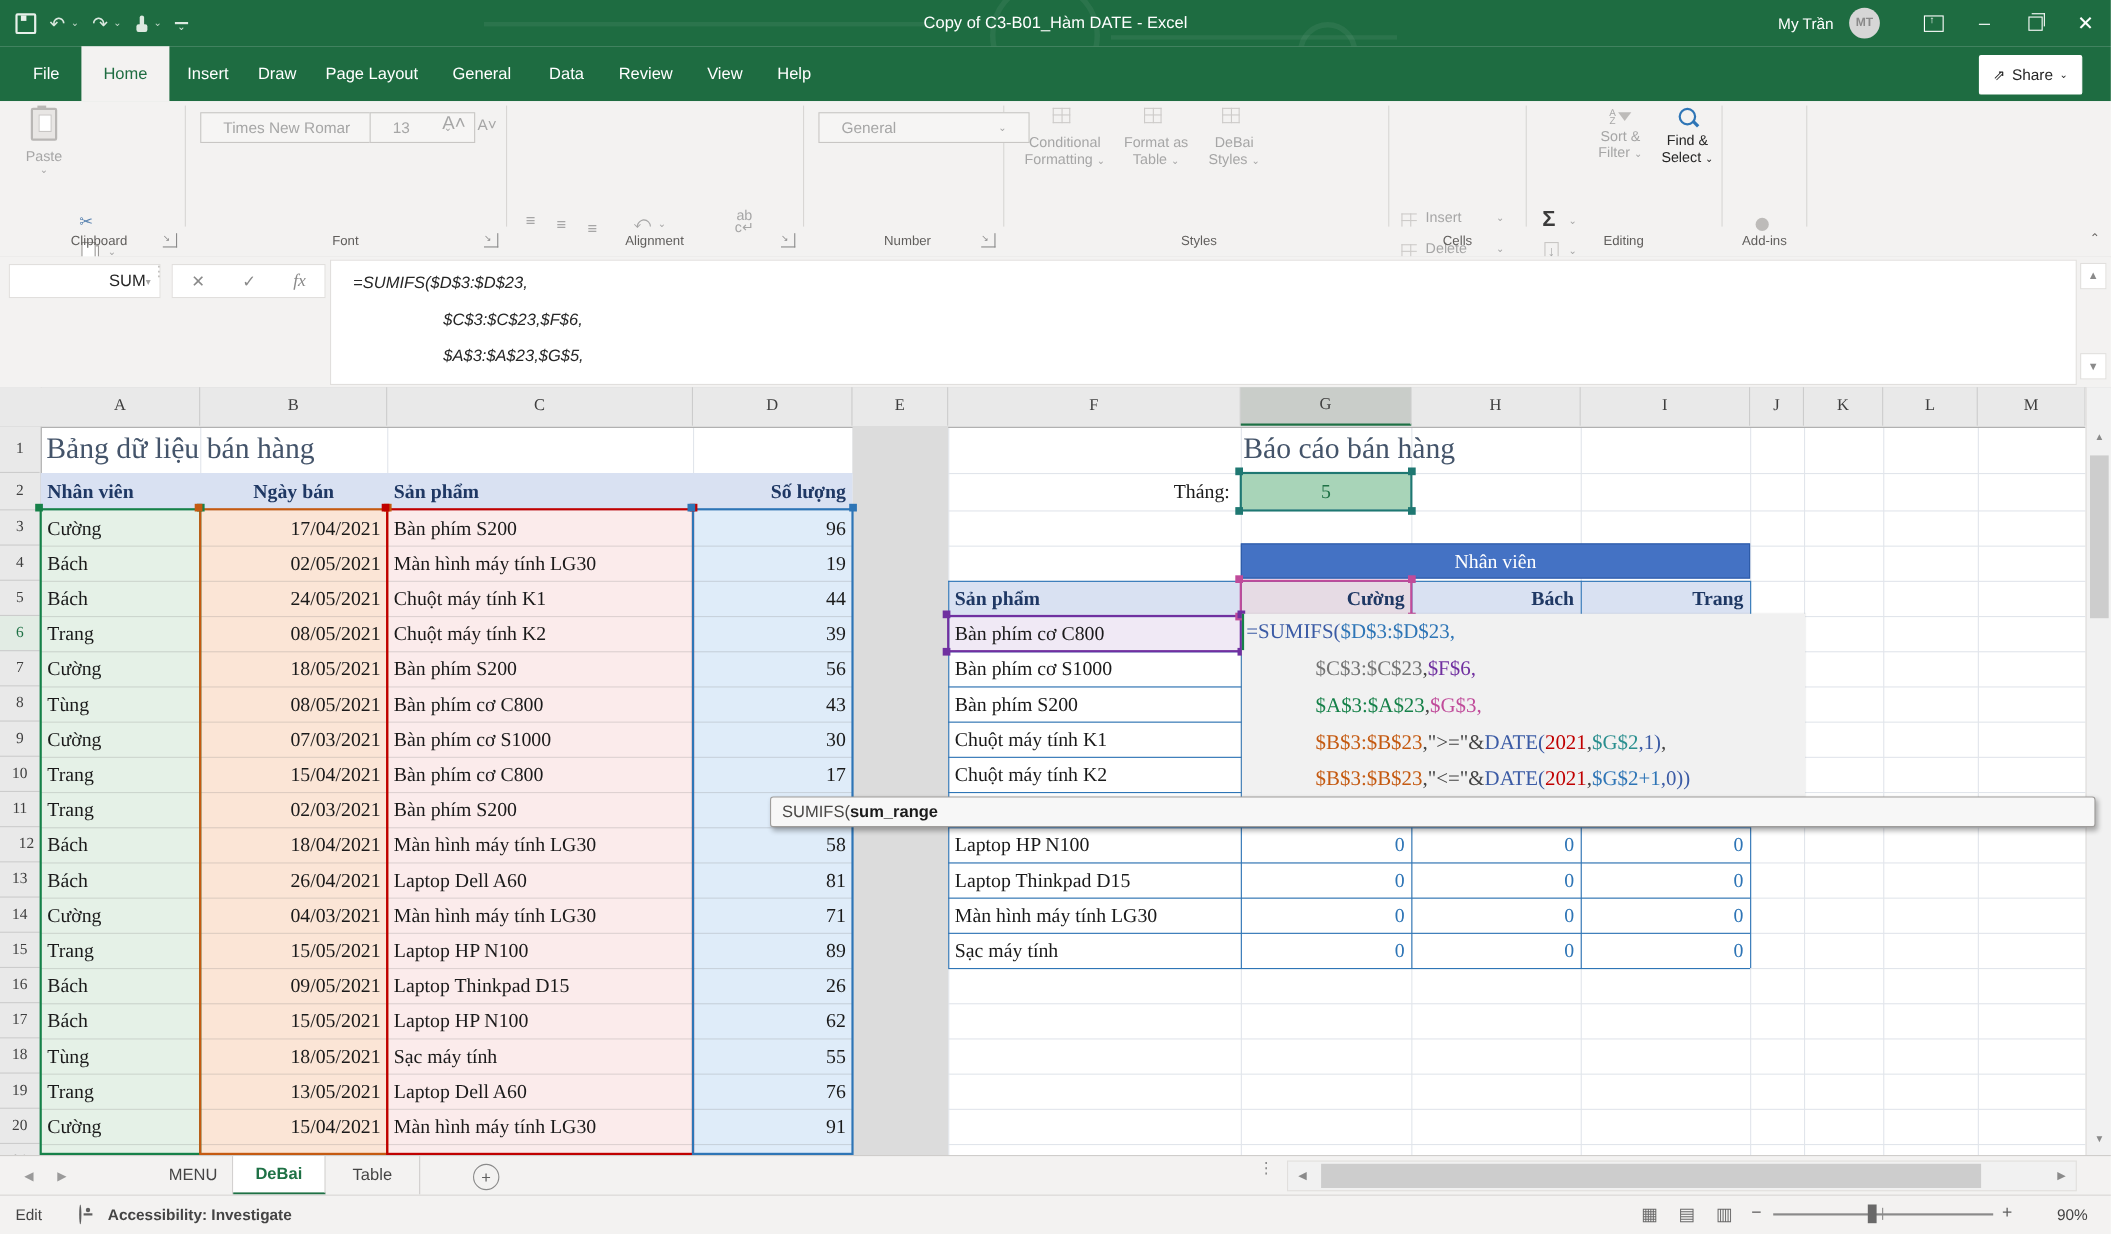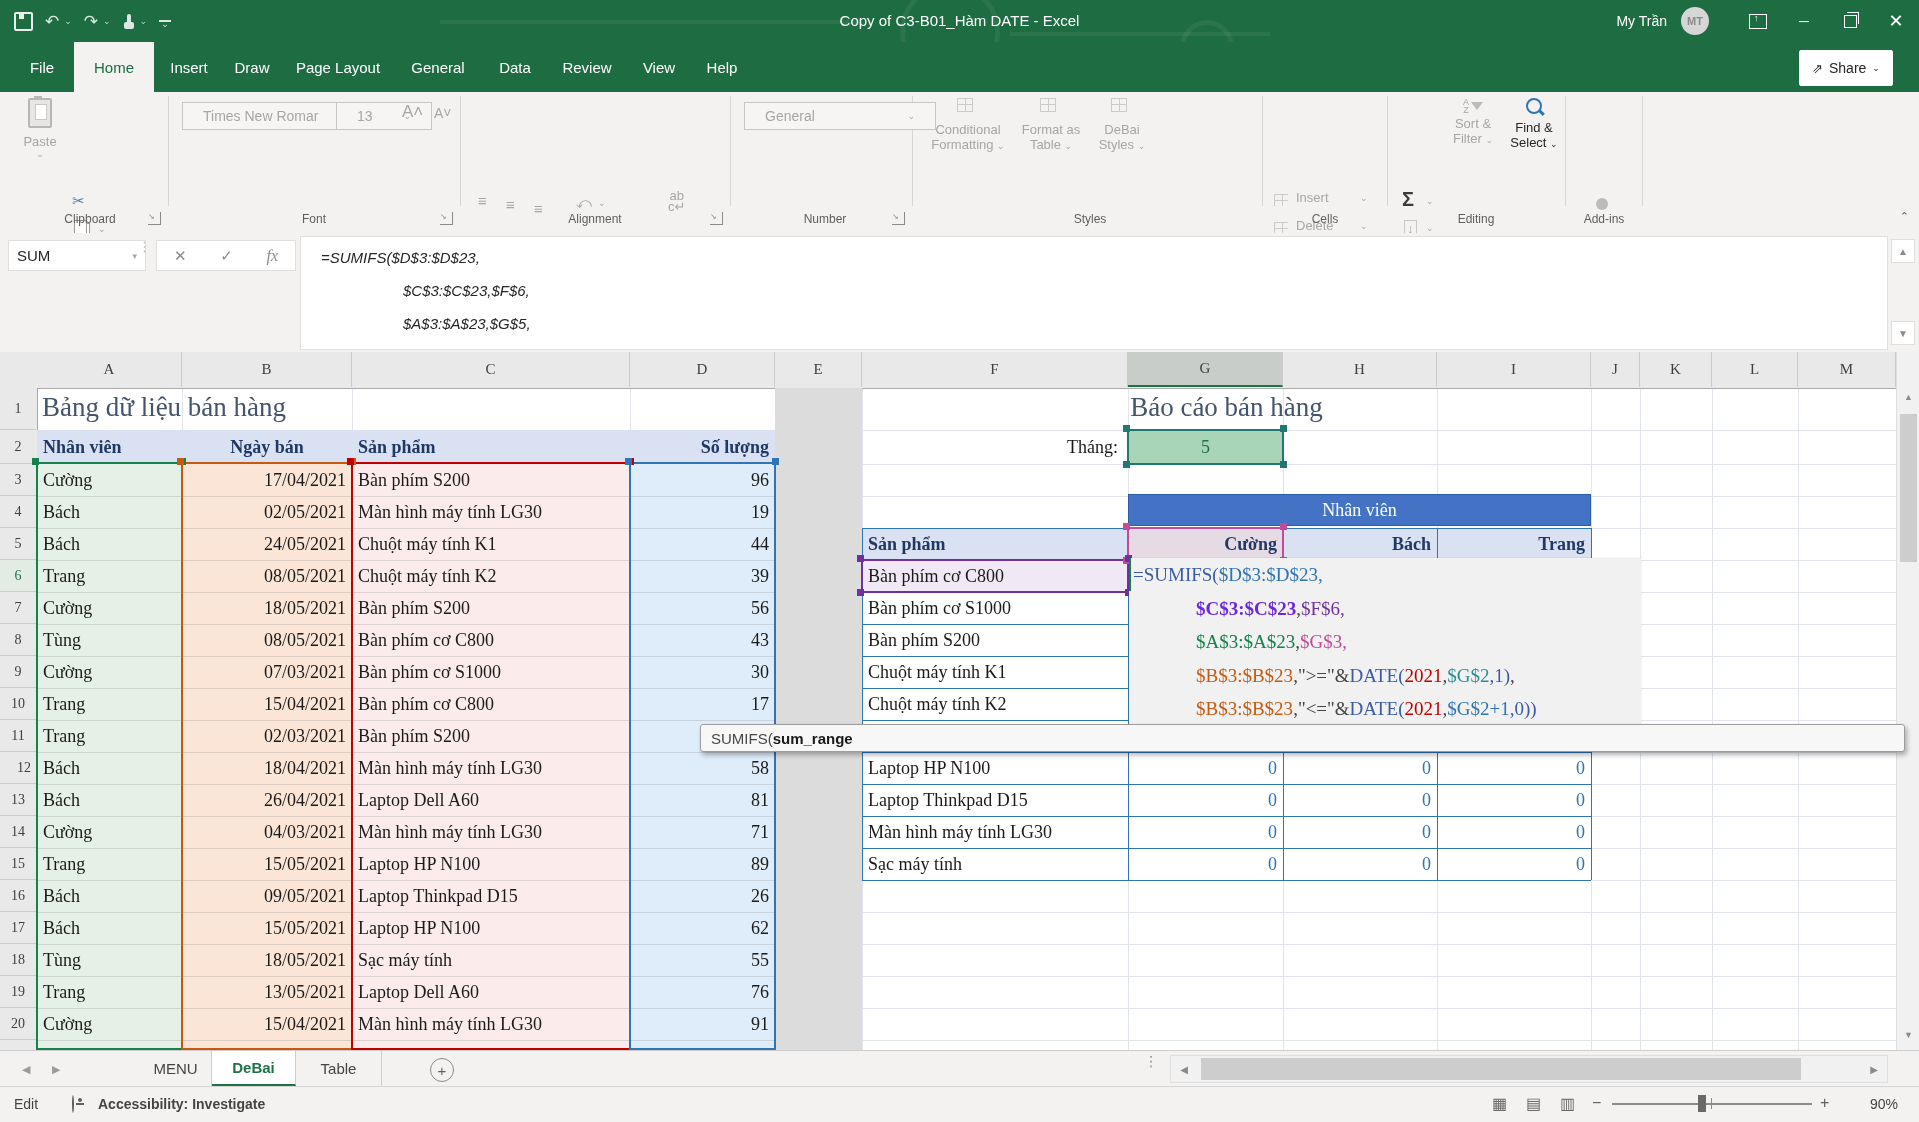--- a/index.html
+++ b/index.html
@@ -72,21 +72,21 @@
   .magnifier{width:12px;height:12px;border:2.5px solid #2E75B6;border-radius:50%;position:relative;}
   .magnifier:after{content:"";position:absolute;left:10px;top:11px;width:7px;height:2.5px;background:#2E75B6;transform:rotate(45deg);}
   .azico{font-size:9px;color:#A6A6A6;line-height:8px;text-align:center;}
   .funnel{display:inline-block;width:0;height:0;border-left:6px solid transparent;border-right:6px solid transparent;border-top:8px solid #BDBBB9;}
   .two13{font-size:13px;line-height:16px;text-align:center;}
   #ribbon-collapse{position:absolute;right:10px;top:118px;font-size:11px;color:#605E5C;}
 
   
   #fbar{position:absolute;left:0;top:233px;width:1919px;height:119px;background:#F3F2F1;border-bottom:1px solid #CFCDCB;}
   #namebox{position:absolute;left:8px;top:7px;width:120px;height:29px;background:#fff;border:1px solid #E1DFDD;
-           display:flex;align-items:center;justify-content:space-between;padding:0 8px;font-size:15px;color:#262626;}
+           display:flex;align-items:center;justify-content:flex-end;padding:0 8px;font-size:15px;color:#262626;}
   #fxbtns{position:absolute;left:156px;top:7px;width:138px;height:29px;background:#fff;border:1px solid #E1DFDD;
           display:flex;align-items:center;justify-content:space-around;color:#8a8a8a;}
   #ftext{position:absolute;left:300px;top:3px;width:1586px;height:112px;background:#fff;border:1px solid #E1DFDD;
          font-size:15px;color:#262626;}
   .fline{position:absolute;left:20px;height:33px;line-height:33px;white-space:pre;font-style:italic;}
   .fline.ind{left:102px;}
   .fbar-arr{position:absolute;right:4px;width:22px;height:22px;background:#fff;border:1px solid #E1DFDD;color:#8a8a8a;
             font-size:10px;display:flex;align-items:center;justify-content:center;}
   .vdots{position:absolute;left:138px;top:10px;color:#BBB9B7;font-size:13px;letter-spacing:0;line-height:8px;}
 
@@ -360,21 +360,21 @@
 
   <div class="cellt right" style="left:862px;top:430px;width:256px;height:34px;">Tháng:</div>
   <div class="abs" style="left:1129px;top:431px;width:153px;height:32px;background:#A8D4B8;z-index:4;"></div>
   <div class="cellt center" style="left:1129px;top:431px;width:153px;height:32px;color:#1E7145;z-index:5;">5</div>
 
   <div class="cellt center" style="left:1128px;top:494px;width:463px;height:32px;background:#4472C4;color:#fff;z-index:3;border:1px solid #2E5BA8;box-sizing:border-box;">Nhân viên</div>
 
   <div id="overlay">
     <div class="cursorline"></div>
   <div class="oline" style="top: 0px; left: 4px;"><span style="color: rgb(59, 91, 165);">=SUMIFS(</span><span style="color: rgb(46, 117, 182);">$D$3:$D$23,</span></div>
-      <div class="oline" style="top: 33.6px; left: 67px;"><span style="color: #6d28d9; font-weight: bold;">$C$3:$C$23</span><span style="color: rgb(68, 68, 68);">,</span><span style="color: rgb(112, 48, 160);">$F$6</span><span style="color: rgb(112, 48, 160);">,</span></div>
+      <div class="oline" style="top: 33.6px; left: 67px;"><span style="color: #737373;">$C$3:$C$23</span><span style="color: rgb(68, 68, 68);">,</span><span style="color: rgb(112, 48, 160);">$F$6</span><span style="color: rgb(112, 48, 160);">,</span></div>
       <div class="oline" style="top: 67.2px; left: 67px;"><span style="color: rgb(22, 129, 73);">$A$3:$A$23</span><span style="color: rgb(68, 68, 68);">,</span><span style="color: rgb(192, 75, 154);">$G$3</span><span style="color: rgb(192, 75, 154);">,</span></div>
       <div class="oline" style="top: 100.8px; left: 67px;"><span style="color: rgb(197, 90, 17);">$B$3:$B$23</span><span style="color: rgb(68, 68, 68);">,"&gt;="&amp;</span><span style="color: rgb(59, 91, 165);">DATE(</span><span style="color: rgb(192, 0, 0);">2021</span><span style="color: rgb(68, 68, 68);">,</span><span style="color: rgb(42, 143, 143);">$G$2</span><span style="color: rgb(59, 91, 165);">,1)</span><span style="color: rgb(68, 68, 68);">,</span></div>
       <div class="oline" style="top: 134.4px; left: 67px;"><span style="color: rgb(197, 90, 17);">$B$3:$B$23</span><span style="color: rgb(68, 68, 68);">,"&lt;="&amp;</span><span style="color: rgb(59, 91, 165);">DATE(</span><span style="color: rgb(192, 0, 0);">2021</span><span style="color: rgb(68, 68, 68);">,</span><span style="color: rgb(46, 117, 182);">$G$2+1</span><span style="color: rgb(59, 91, 165);">,0))</span></div>
     </div>
 
   <div id="tooltip">
     <span>SUMIFS(</span>
       <b>sum_range</b>
   </div>
 <div style="left: 37px; top: 388px; width: 1px; height: 662px; background: rgb(225, 229, 235); z-index: 0; position: absolute;"></div>

